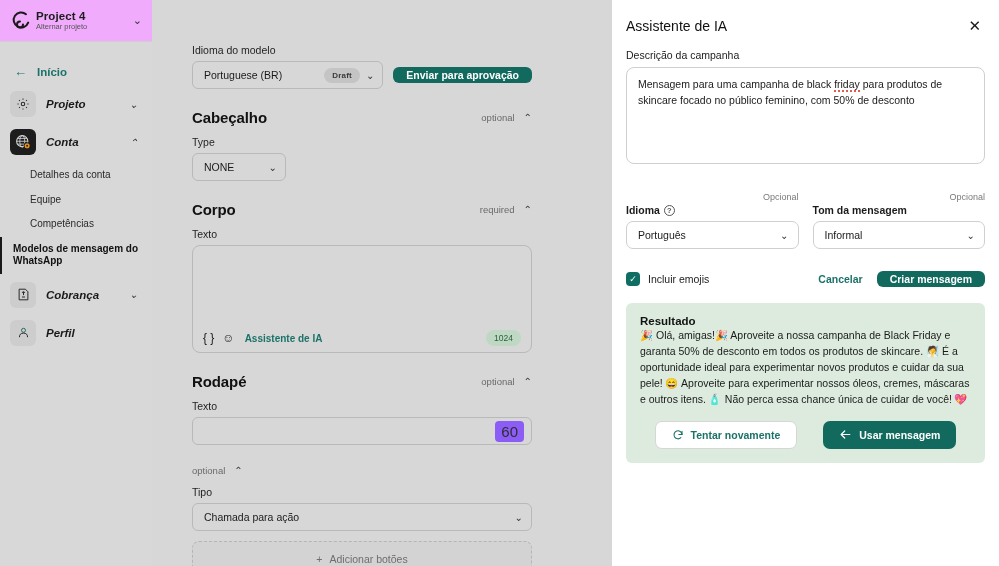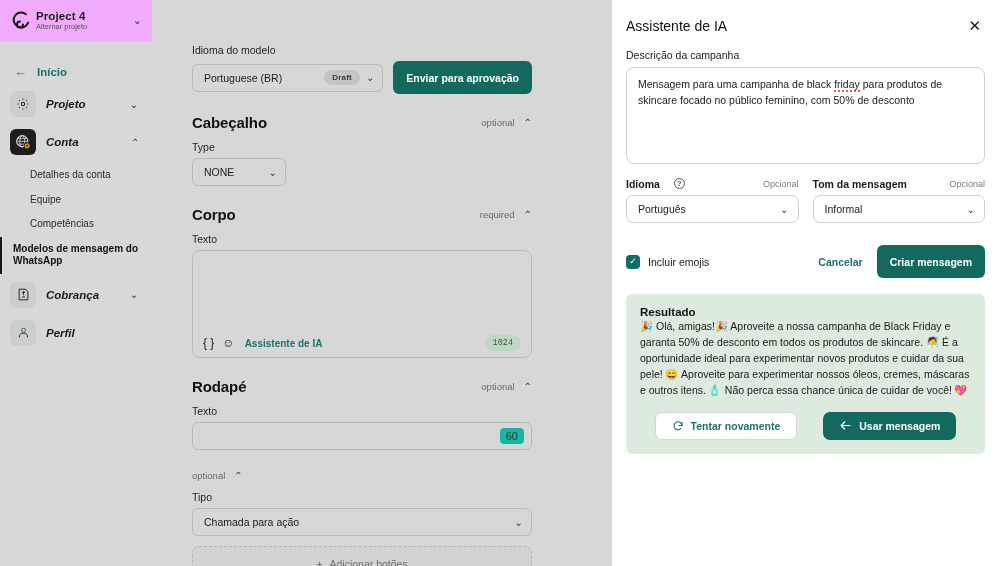--- a/index.html
+++ b/index.html
@@ -89,21 +89,21 @@
   .select-box .val { flex: 1; font-size: 10.5px; color: #1a1a1a; }
   .chip {
     background: #c4c4c4; color: #3a3a3a; font-size: 8px; font-weight: 700;
     border-radius: 9px; padding: 3px 8px; letter-spacing: .2px;
   }
   .caret { color: #333; font-size: 10px; }
   .lang-select { width: 204px; }
 
   .btn-primary {
     background: #126a5f; color: #fff; border: none; border-radius: 6px;
-    height: 33px; padding: 0 13px; font-size: 10.5px; font-weight: 700;
+    height: 16px; padding: 0 13px; font-size: 10.5px; font-weight: 700;
     font-family: inherit; cursor: pointer; white-space: nowrap;
   }
 
   .section-head {
     display: flex; align-items: center; margin-top: 20px; margin-bottom: 10px;
   }
   .section-title { flex: 1; font-size: 15px; font-weight: 700; color: #111; letter-spacing: -.1px; }
   .section-note { font-size: 9.5px; color: #6a6a6a; margin-right: 9px; }
   .section-chev { font-size: 10px; color: #333; }
 
@@ -114,29 +114,29 @@
     position: relative; background: transparent;
   }
   .ta-toolbar {
     position: absolute; left: 0; right: 0; bottom: 0; height: 28px;
     display: flex; align-items: center; padding: 0 10px; gap: 8px;
   }
   .ta-ico { font-size: 12px; color: #1a1a1a; cursor: pointer; line-height: 1; }
   .ta-ai { font-size: 10px; font-weight: 700; color: #1b7268; cursor: pointer; margin-left: 2px; }
   .ta-count {
     margin-left: auto; background: #bed8c3; color: #2d5e3c;
-    font-size: 8.5px; border-radius: 9px; padding: 3px 8px; font-family: Liberation Mono, monospace;
+    font-size: 8.5px; border-radius: 9px; padding: 3px 8px;
   }
 
   .input-box {
     border: 1px solid #b9b9b9; border-radius: 6px; height: 28px;
     display: flex; align-items: center; justify-content: flex-end;
     padding: 0 7px;
   }
-  .in-count { background: #14b8a6; color: #2e2e2e; font-size: 11px; border-radius: 4px; padding: 2px 6px; }
+  .in-count { background: #8b5cf6; color: #2e2e2e; font-size: 15px; border-radius: 4px; padding: 2px 6px; }
 
   .sel-full { width: 340px; }
 
   .add-btn {
     margin-top: 10px; width: 340px; height: 36px;
     border: 1px dashed #b5b5b5; border-radius: 7px;
     display: flex; align-items: center; justify-content: center; gap: 7px;
     color: #6e6e6e; font-size: 10.5px; cursor: pointer; background: #d3d3d3;
   }
 
@@ -153,21 +153,21 @@
   .p-textarea {
     border: 1px solid #cfcfcf; border-radius: 8px; height: 97px;
     padding: 9px 11px; font-size: 10.5px; color: #1a1a1a; line-height: 1.52;
     background: #fff; overflow: hidden;
   }
   .p-textarea .underlined { border-bottom: 2px dotted #e05a52; padding-bottom: 0px; }
 
   .two-col { display: flex; gap: 14px; margin-top: 14px; }
   .col { flex: 1; }
   .col-head { display: flex; align-items: center; margin-bottom: 5px; }
-  .col-title { flex: 1; font-size: 10.5px; font-weight: 700; color: #1b1b1b; display: flex; align-items: flex-start; gap: 14px; }
+  .col-title { flex: 1; font-size: 10.5px; font-weight: 700; color: #1b1b1b; display: flex; align-items: center; gap: 4px; margin-top: 26px; }
   .help-ico {
     width: 11px; height: 11px; border-radius: 50%; border: 1px solid #555; color: #555;
     font-size: 7.5px; display: inline-flex; align-items: center; justify-content: center;
     font-weight: 700; cursor: pointer;
   }
   .col-opt { font-size: 9px; color: #7a7a7a; }
   .p-select {
     border: 1px solid #cfcfcf; border-radius: 7px; height: 28px;
     display: flex; align-items: center; padding: 0 9px 0 11px; cursor: pointer;
   }

